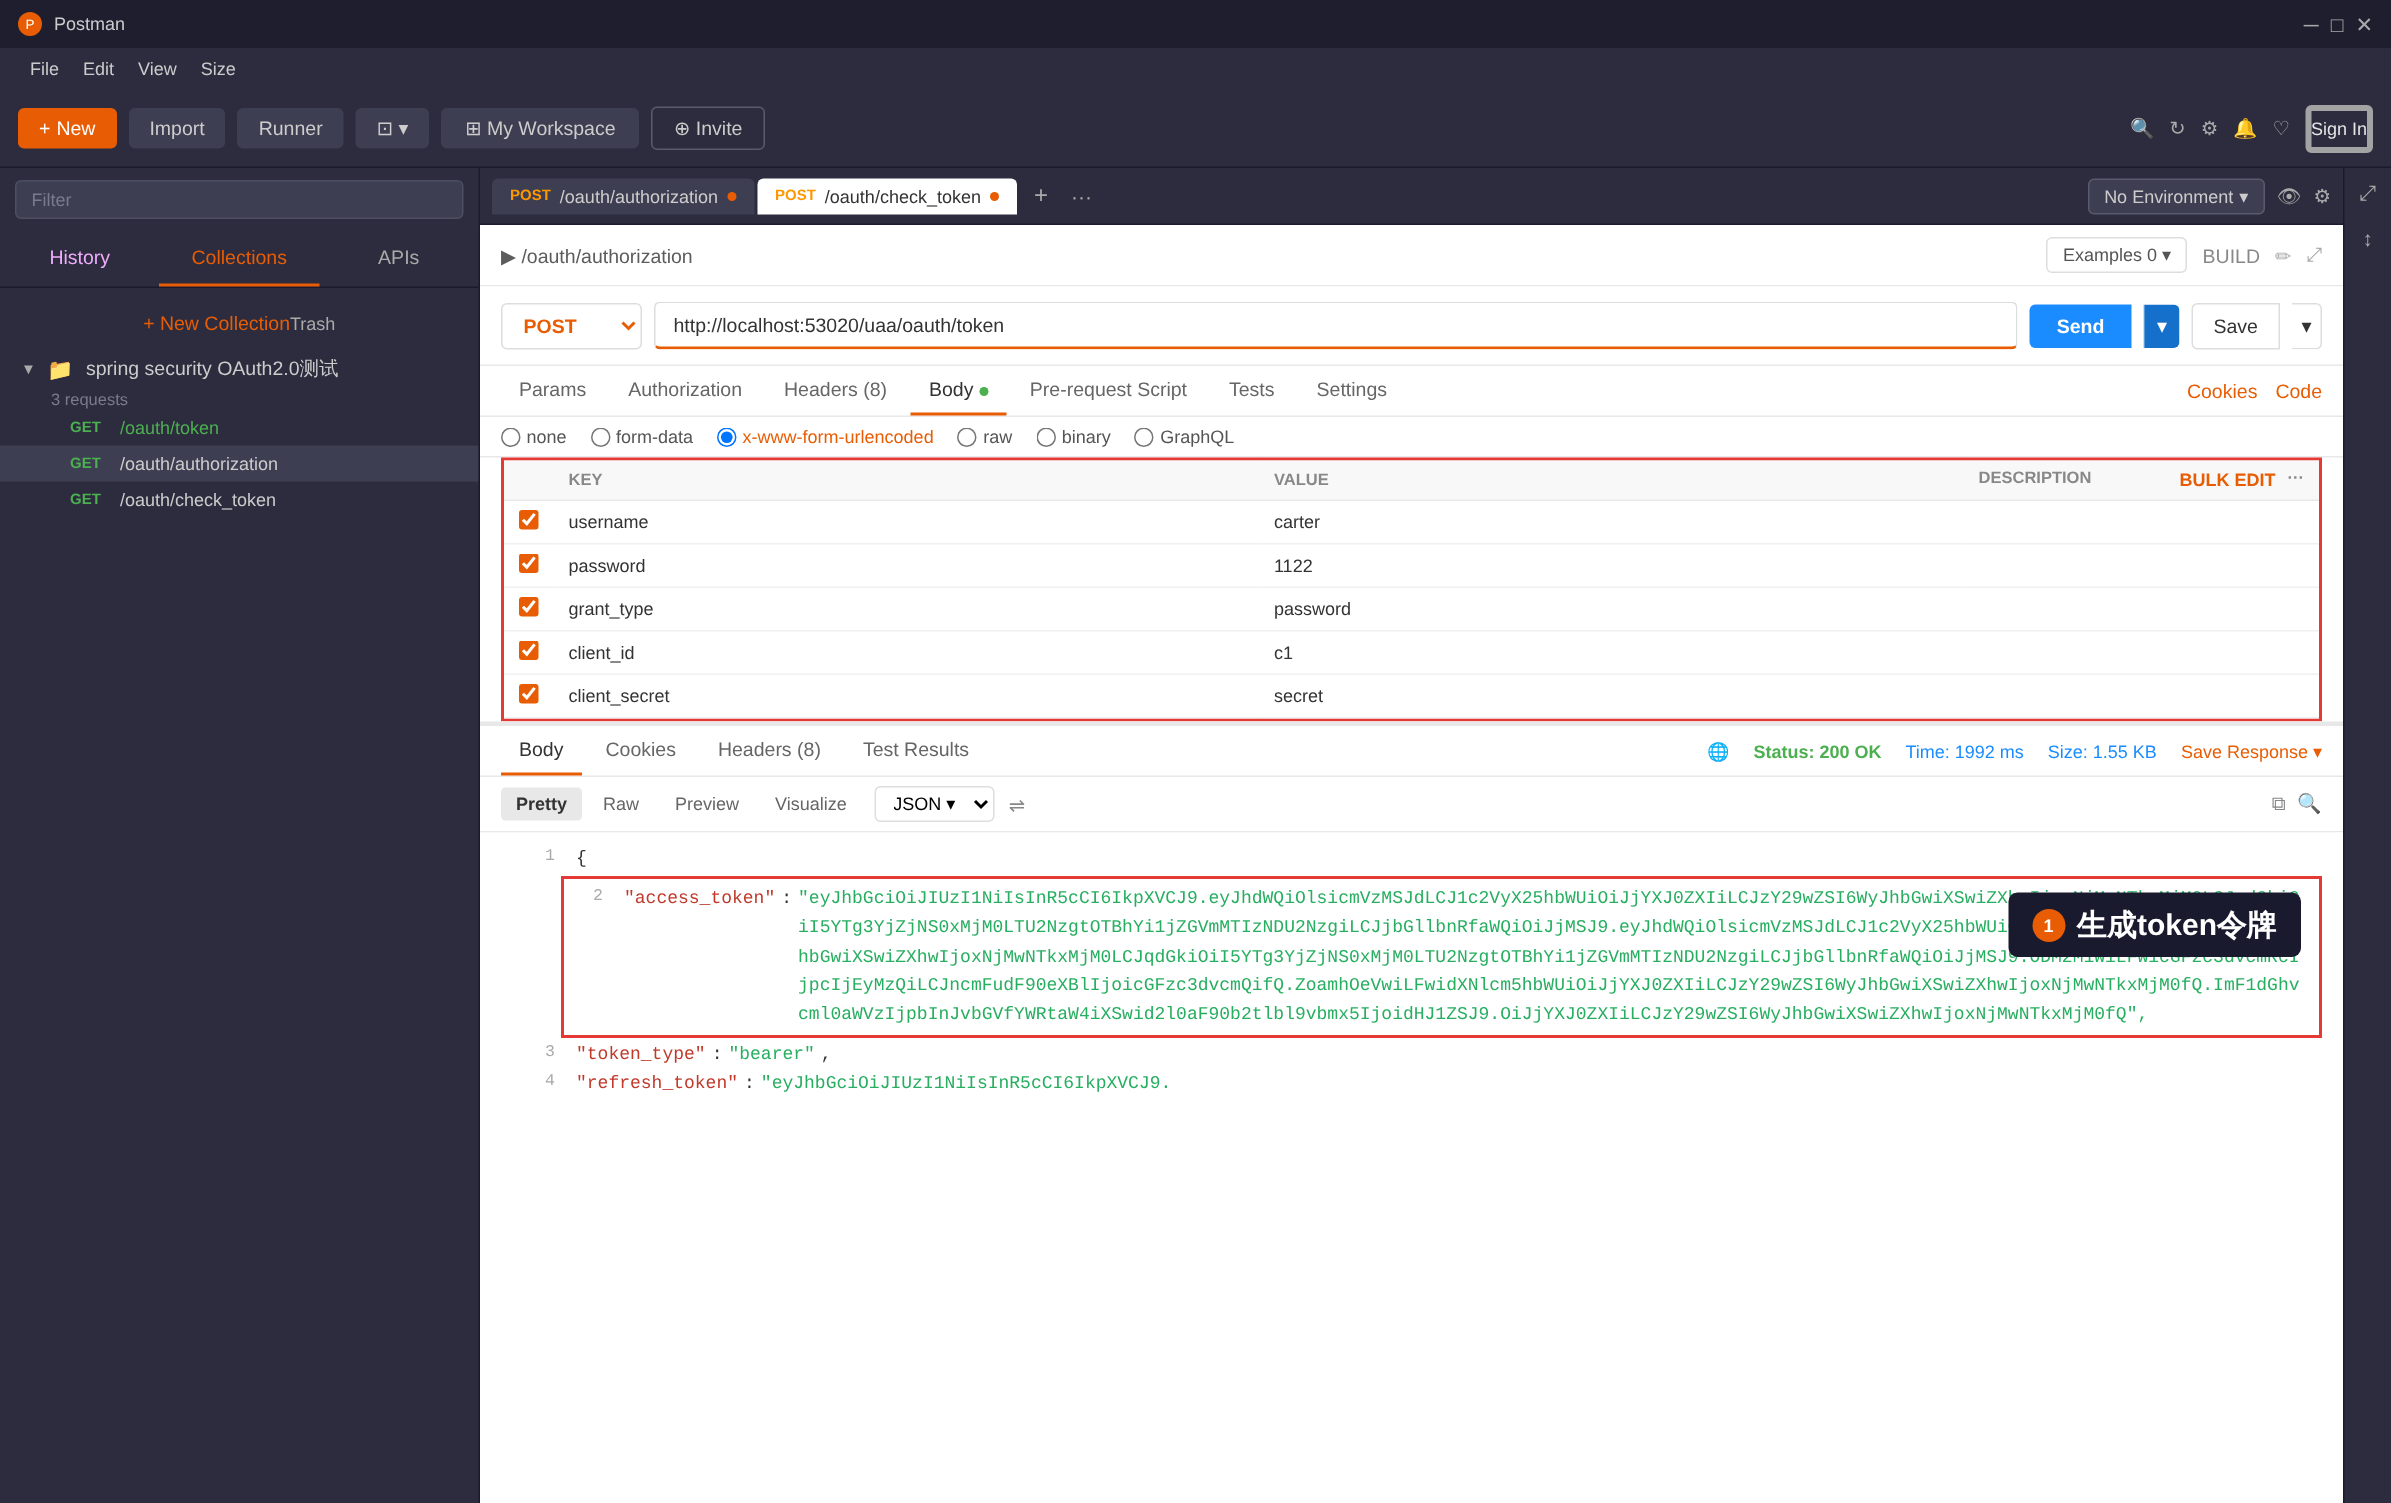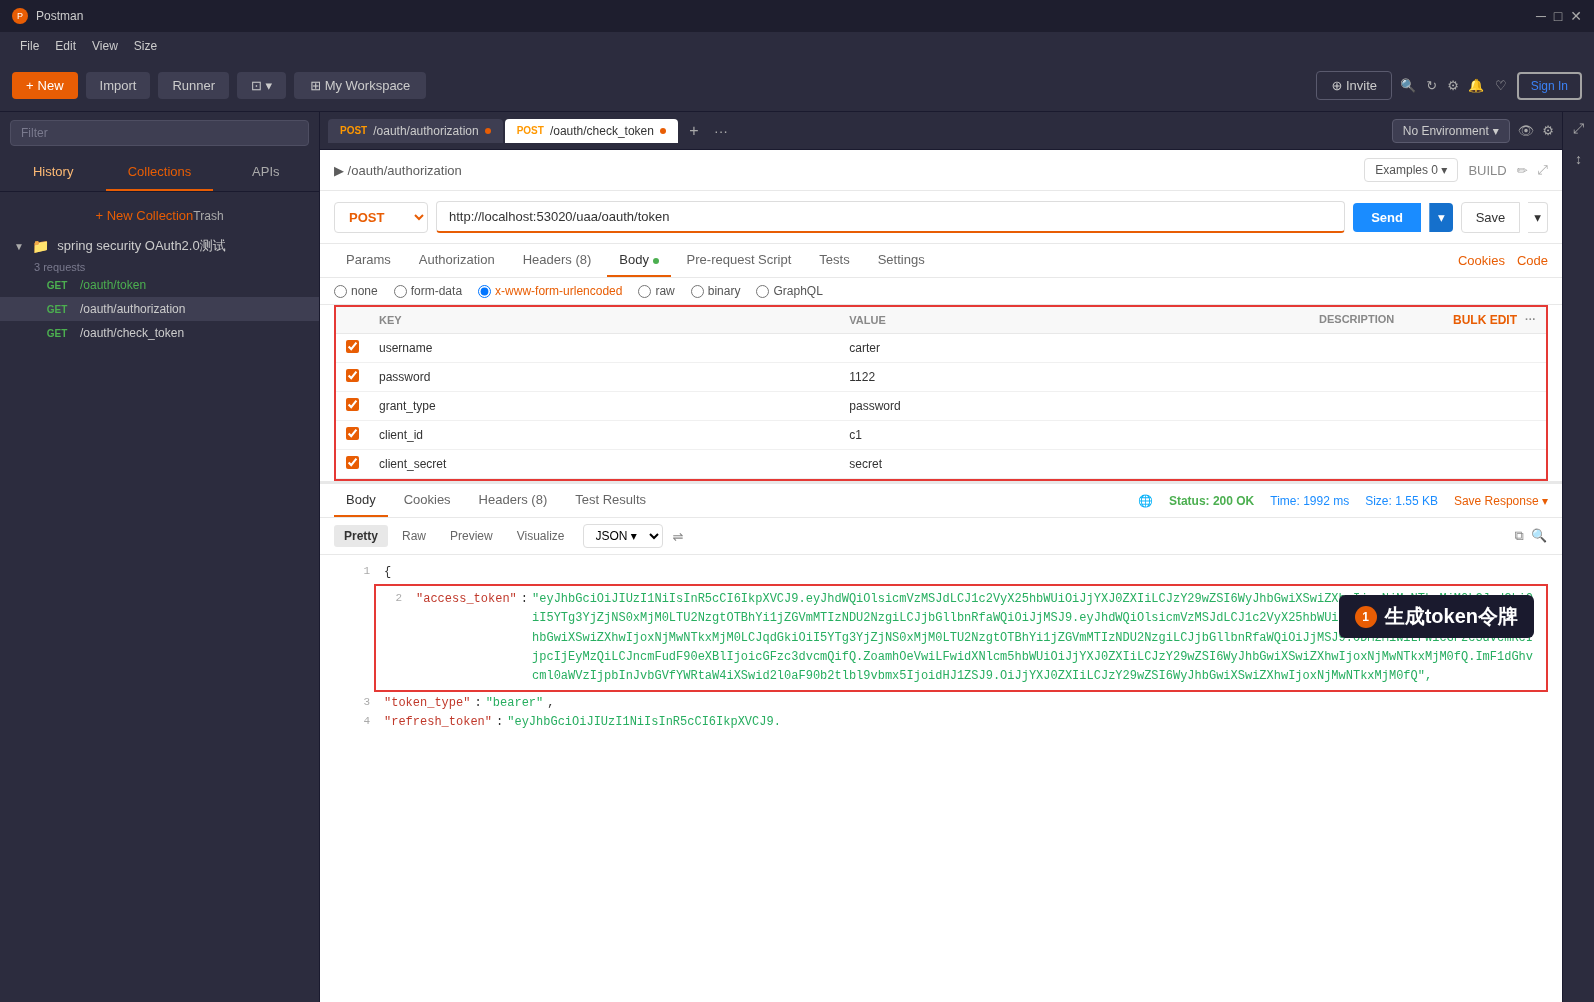--- a/index.html
+++ b/index.html
@@ -61,21 +61,21 @@
       color: #ccc;
       border: none;
       border-radius: 4px;
       padding: 6px 14px;
       font-size: 13px;
       cursor: pointer;
     }
     .toolbar-center {
       flex: 1;
       display: flex;
-      justify-content: space-between;
+      justify-content: flex-start;
       align-items: center;
     }
     .workspace-btn {
       background: #3e3e52;
       color: #ccc;
       border: none;
       border-radius: 4px;
       padding: 6px 16px;
       font-size: 13px;
       cursor: pointer;
@@ -89,24 +89,24 @@
       border: 1px solid #5a5a6e;
       border-radius: 4px;
       padding: 6px 14px;
       font-size: 13px;
       cursor: pointer;
       margin-left: 8px;
     }
     .toolbar-right { display: flex; align-items: center; gap: 10px; color: #aaa; }
     .sign-in-btn {
       background: transparent;
-      color: #3b82f6;
-      border: 2px solid #a3a3a3;
-      border-radius: 4px;
-      padding: 5px 12px;
+      color: #e5e5e5;
+      border: 4px solid #a3a3a3;
+      border-radius: 4px;
+      padding: 5px 0;
       font-size: 12px;
       cursor: pointer;
     }
 
     
     .main-layout {
       display: flex;
       height: calc(100vh - 112px);
       background: #f0f0f0;
     }
@@ -136,21 +136,21 @@
     }
     .sidebar-search input::placeholder { color: #7a7a8e; }
     .sidebar-tabs {
       display: flex;
       border-bottom: 1px solid #1a1a2e;
     }
     .sidebar-tab {
       flex: 1;
       text-align: center;
       padding: 10px;
-      color: #fdba74;
+      color: #f0abfc;
       cursor: pointer;
       font-size: 13px;
       border-bottom: 2px solid transparent;
     }
     .sidebar-tab.active {
       color: #e85d04;
       border-bottom: 2px solid #e85d04;
     }
     .sidebar-tab:last-child { color: #aaa; }
     .sidebar-content { flex: 1; overflow-y: auto; padding: 8px 0; }

